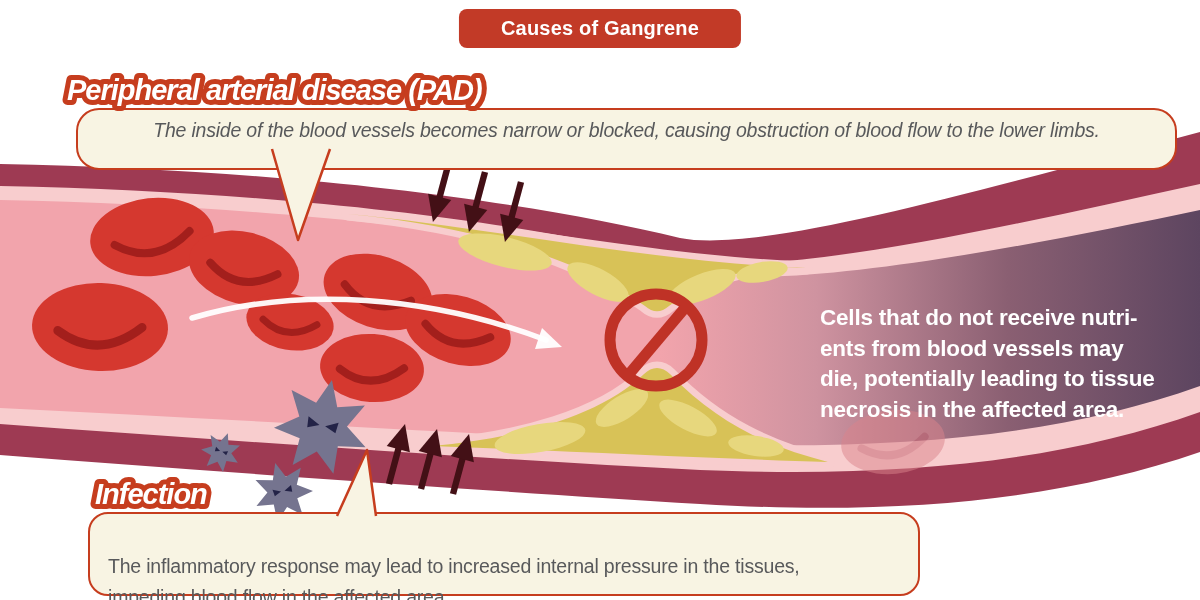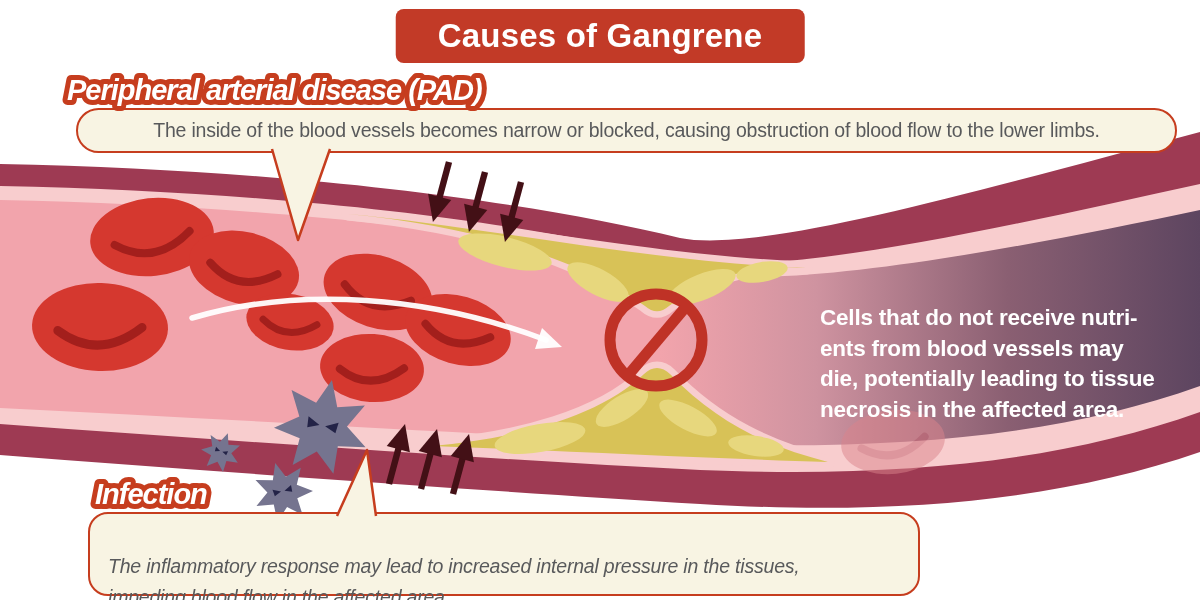--- a/index.html
+++ b/index.html
@@ -2,30 +2,30 @@
 <html><head>
 <meta charset="utf-8">
 <style>
   html,body{margin:0;padding:0;background:#fff;}
   .stage{position:relative;width:1200px;height:600px;background:#ffffff;overflow:hidden;
          font-family:"Liberation Sans",sans-serif;}
   .art,.overlay{position:absolute;left:0;top:0;width:1200px;height:600px;}
   .overlay{pointer-events:none;}
 
   .title-badge{position:absolute;top:9px;left:50%;transform:translateX(-50%);
-    background:#c23a27;color:#fff;font-size:33px;font-weight:bold;
+    background:#c23a27;color:#fff;font-size:20px;font-weight:bold;
     padding:8px 42px;border-radius:8px;white-space:nowrap;letter-spacing:0.2px;}
 
   .bubble{position:absolute;box-sizing:border-box;background:#f8f4e3;
     border:2.5px solid #c63d1e;color:#58595b;}
-  .bubble-top{left:76px;top:108px;width:1101px;height:45px;border-radius:23px;
-    font-size:19.5px;letter-spacing:-0.2px;line-height:40px;text-align:center;white-space:nowrap;}
+  .bubble-top{left:76px;top:108px;width:1101px;height:62px;border-radius:23px;
+    font-size:19.5px;letter-spacing:-0.2px;line-height:40px;text-align:center;white-space:nowrap;font-style:italic;}
   .bubble-bottom{left:88px;top:512px;width:832px;height:84px;border-radius:20px;
     font-size:19.5px;letter-spacing:-0.2px;line-height:31px;padding:6px 18px;
-    white-space:pre-line;font-style:italic;}
+    white-space:pre-line;}
   .bubble p{margin:0;}
 
   .necrosis{position:absolute;left:820px;top:291px;width:380px;color:#ffffff;
     font-weight:bold;font-size:22.5px;line-height:30.5px;letter-spacing:-0.2px;
     white-space:pre-line;margin-top:12px;}
 
   .sticker{fill:#ffffff;stroke:#c63d1e;stroke-width:10px;paint-order:stroke;
     stroke-linejoin:round;font-weight:bold;font-style:italic;font-size:29px;
     letter-spacing:-1px;font-family:"Liberation Sans",sans-serif;}
   .tail{fill:#f8f4e3;stroke:#c63d1e;stroke-width:2.5px;stroke-linejoin:round;}

